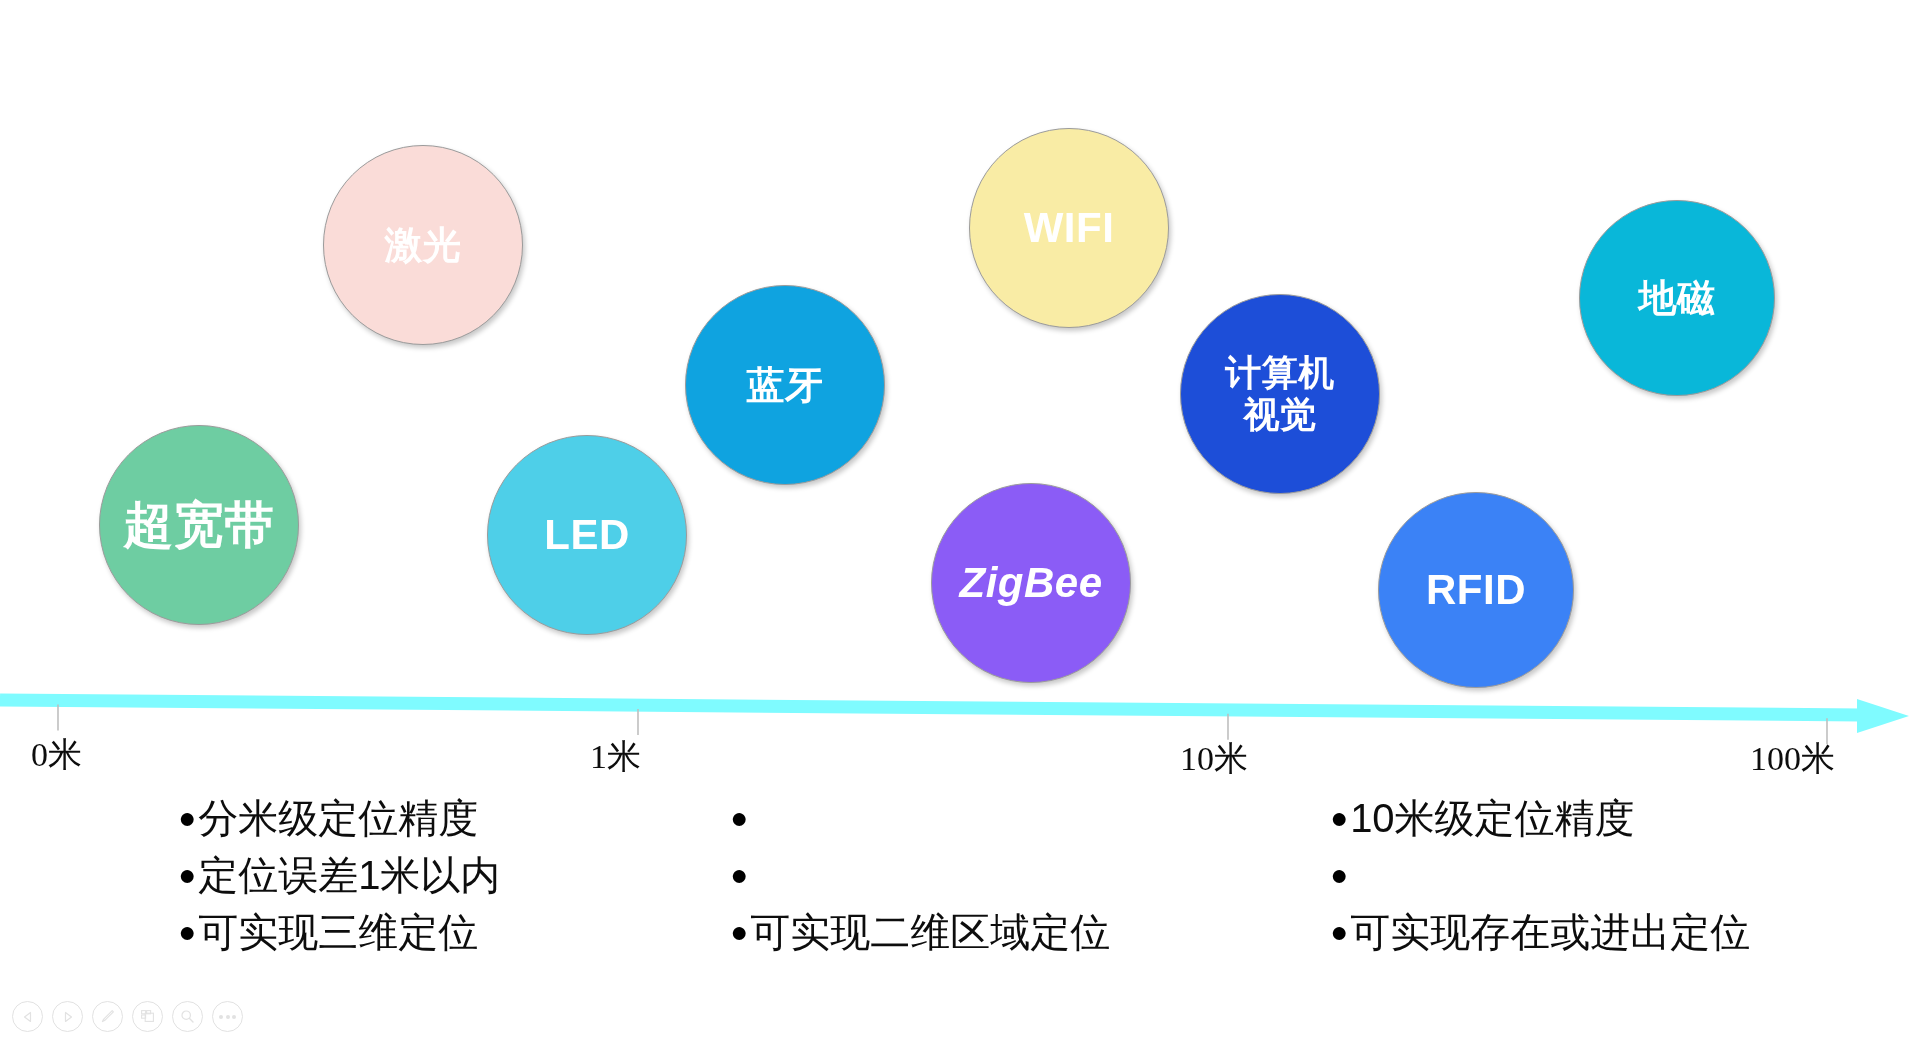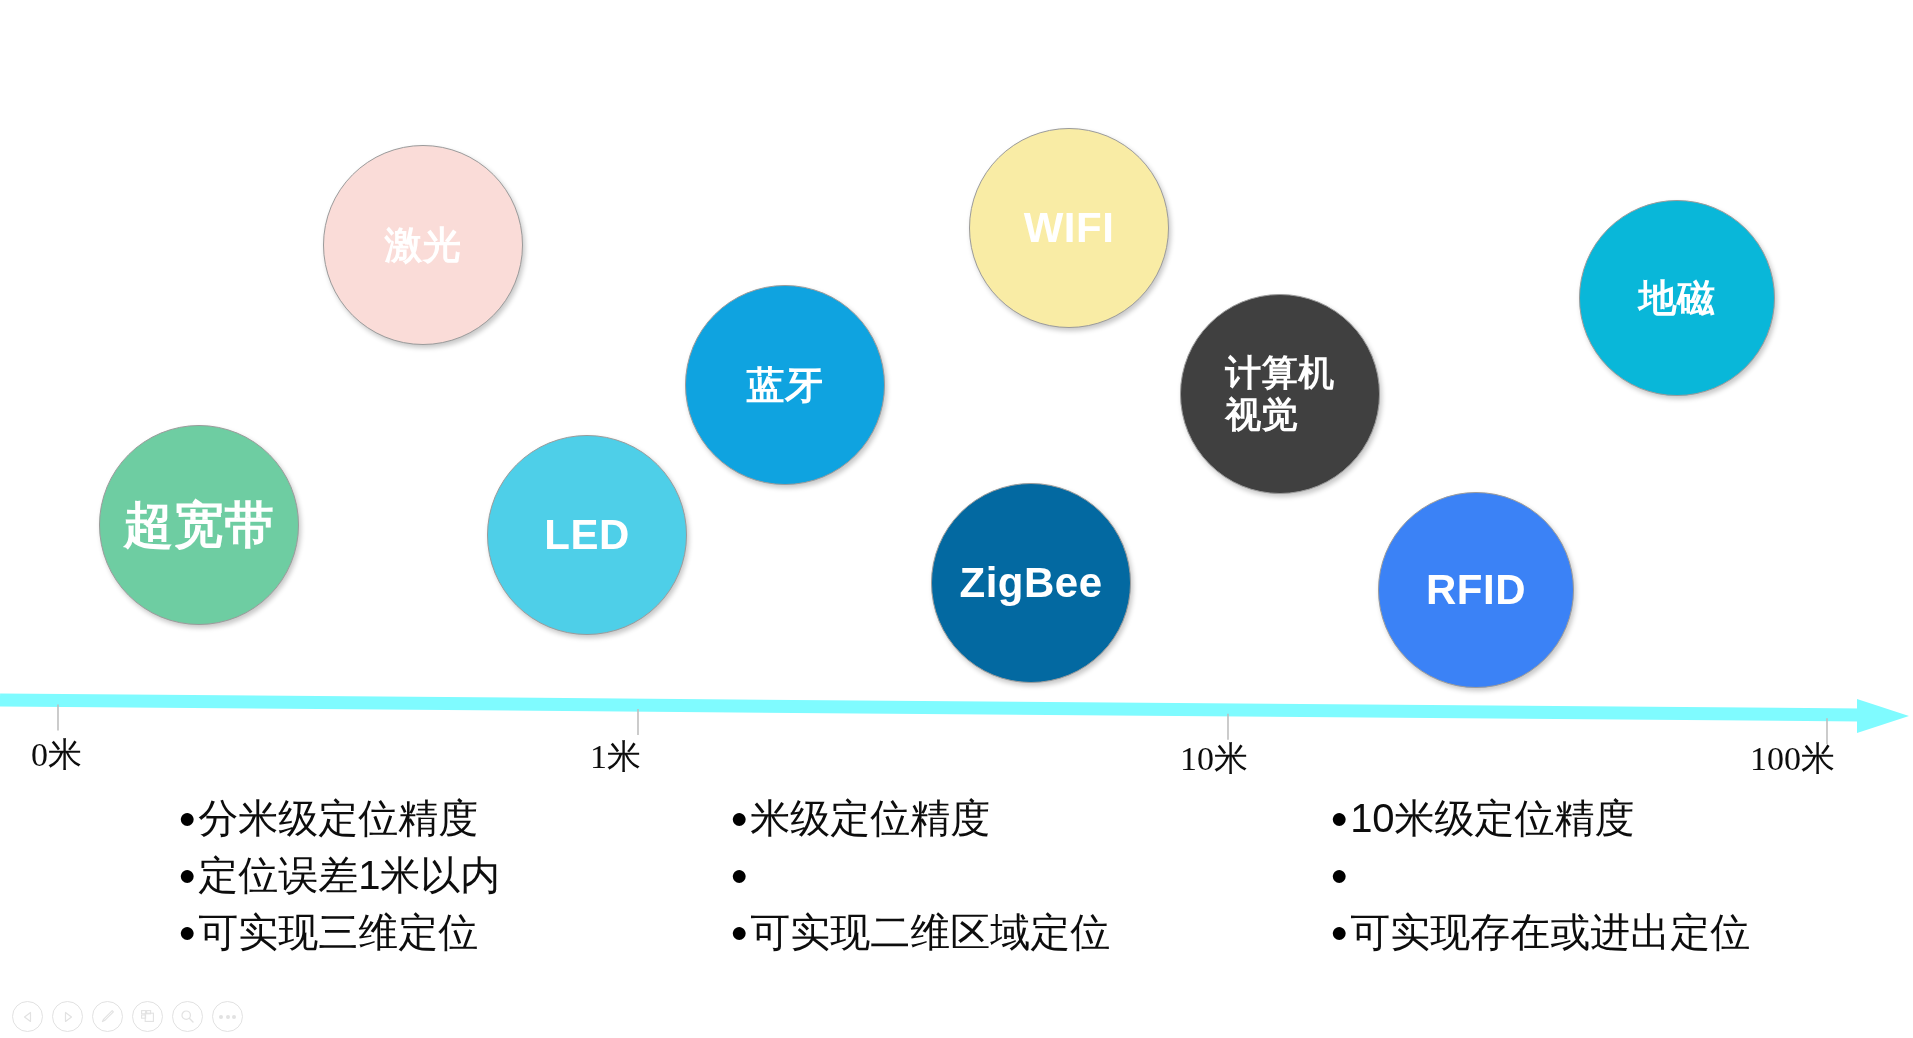--- a/index.html
+++ b/index.html
@@ -21,20 +21,21 @@
 
   
   .bubble {
     position: absolute;
     border-radius: 50%;
     border: 1.5px solid #9b9b9b;
     box-sizing: border-box;
     display: flex;
     align-items: center;
     justify-content: center;
+    text-align: center;
     color: #ffffff;
     font-weight: bold;
     line-height: 1.18;
     box-shadow: 2px 3px 5px rgba(0,0,0,0.22);
     user-select: none;
   }
   .bubble-label {
     display: block;
     white-space: pre-line;
     letter-spacing: 0.5px;
@@ -122,27 +123,27 @@
       </div>
       <div class="bubble" style="left: 323px; top: 145px; width: 200px; height: 200px; background: rgb(250, 220, 216); border-color: rgb(155, 155, 155); color: rgb(255, 255, 255); font-size: 38px;">
         <span class="bubble-label">激光</span>
       </div>
       <div class="bubble" style="left: 487px; top: 435px; width: 200px; height: 200px; background: rgb(78, 207, 232); border-color: rgb(155, 155, 155); color: rgb(255, 255, 255); font-size: 42px;">
         <span class="bubble-label">LED</span>
       </div>
       <div class="bubble" style="left: 685px; top: 285px; width: 200px; height: 200px; background: rgb(15, 163, 224); border-color: rgb(155, 155, 155); color: rgb(255, 255, 255); font-size: 38px;">
         <span class="bubble-label">蓝牙</span>
       </div>
-      <div class="bubble" style="left: 931px; top: 483px; width: 200px; height: 200px; background: #0369a1; border-color: rgb(155, 155, 155); color: rgb(255, 255, 255); font-size: 42px;">
+      <div class="bubble" style="left: 931px; top: 483px; width: 200px; height: 200px; background: #8b5cf6; border-color: rgb(155, 155, 155); color: rgb(255, 255, 255); font-size: 42px; font-style: italic;">
         <span class="bubble-label">ZigBee</span>
       </div>
       <div class="bubble" style="left: 969px; top: 128px; width: 200px; height: 200px; background: rgb(249, 236, 165); border-color: rgb(155, 155, 155); color: rgb(255, 255, 255); font-size: 42px;">
         <span class="bubble-label">WIFI</span>
       </div>
-      <div class="bubble" style="left: 1180px; top: 294px; width: 200px; height: 200px; background: #404040; border-color: rgb(155, 155, 155); color: rgb(255, 255, 255); font-size: 36px;">
+      <div class="bubble" style="left: 1180px; top: 294px; width: 200px; height: 200px; background: #1d4ed8; border-color: rgb(155, 155, 155); color: rgb(255, 255, 255); font-size: 36px;">
         <span class="bubble-label">计算机
 视觉</span>
       </div>
       <div class="bubble" style="left: 1378px; top: 492px; width: 196px; height: 196px; background: #3b82f6; border-color: rgb(155, 155, 155); color: rgb(255, 255, 255); font-size: 42px;">
         <span class="bubble-label">RFID</span>
       </div>
       <div class="bubble" style="left: 1579px; top: 200px; width: 196px; height: 196px; background: rgb(9, 183, 217); border-color: rgb(155, 155, 155); color: rgb(255, 255, 255); font-size: 38px;">
         <span class="bubble-label">地磁</span>
       </div>
     </div>
@@ -175,21 +176,20 @@
           <span class="bullet-text">定位误差1米以内</span>
         </div>
         <div class="bullet-row">
           <span class="bullet-dot">●</span>
           <span class="bullet-text">可实现三维定位</span>
         </div>
       </div>
       <div class="bullet-col" style="left: 730px;">
         <div class="bullet-row">
           <span class="bullet-dot">●</span>
-          <span class="bullet-text">米级定位精度</span>
         </div>
         <div class="bullet-row">
           <span class="bullet-dot">●</span>
         </div>
         <div class="bullet-row">
           <span class="bullet-dot">●</span>
           <span class="bullet-text">可实现二维区域定位</span>
         </div>
       </div>
       <div class="bullet-col" style="left: 1330px;">

